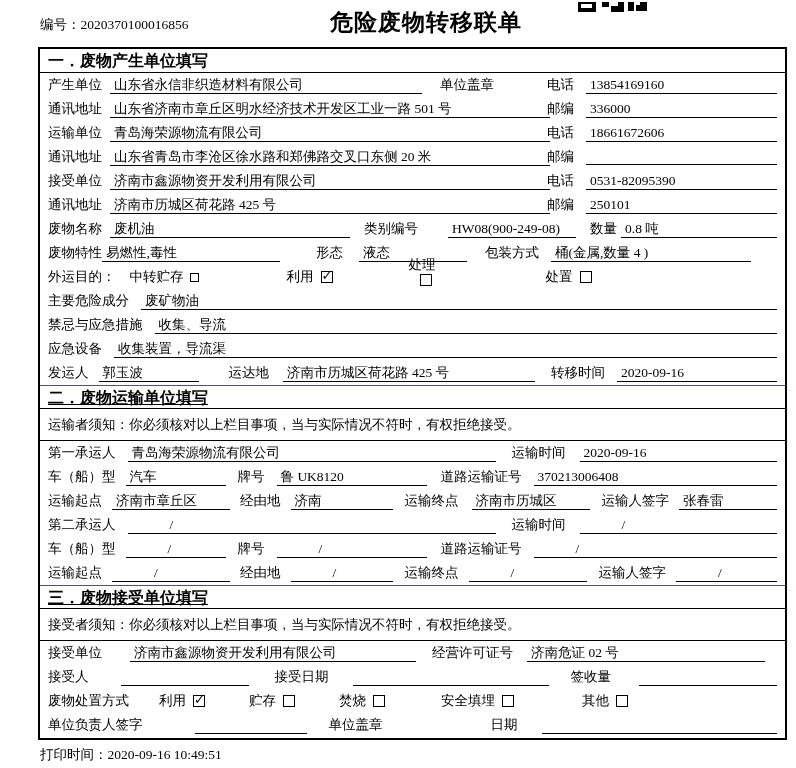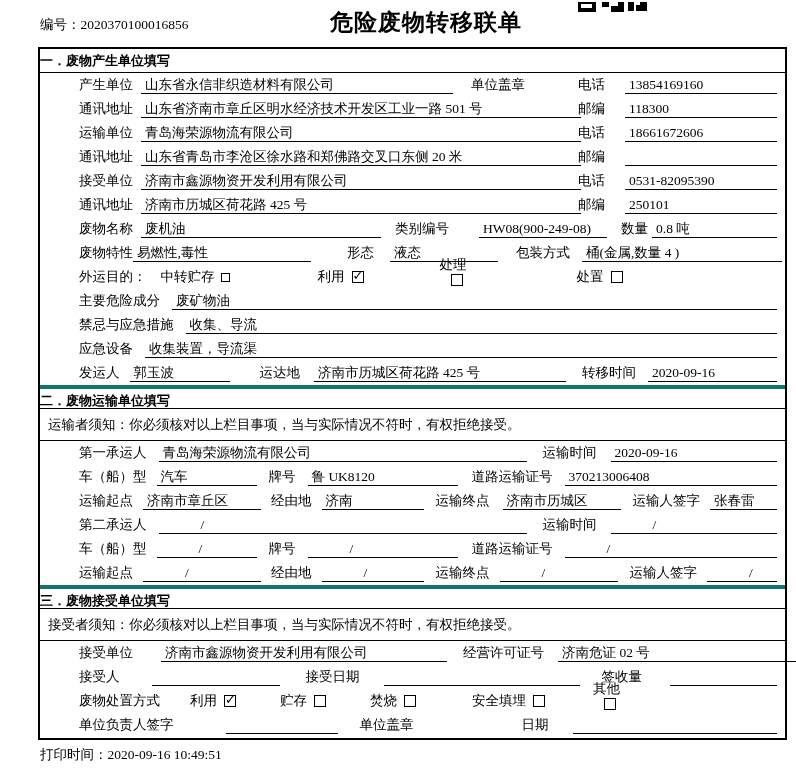--- a/index.html
+++ b/index.html
@@ -17,46 +17,46 @@
     font-weight:bold; font-size:23px; letter-spacing:1px; white-space:nowrap;
   }
   .qr-frag { position:absolute; top:0; left:578px; }
 
   
   .form-box {
     position:absolute; left:38px; top:47px; width:749px; height:693px;
     border:2px solid #000; box-sizing:border-box;
   }
   .sec-header {
-    height:24px; line-height:24px; padding-left:0;
+    height:24px; line-height:24px; padding-left:8px;
     font-family:"Liberation Sans","DejaVu Sans",sans-serif;
-    font-weight:bold; font-size:13px;
+    font-weight:bold; font-size:16px;
     border-bottom:1px solid #000; box-sizing:border-box;
   }
-  .sec-header.mid { border-top:4px solid #0f766e; }
+  .sec-header.mid { border-top:1px solid #0f766e;text-decoration:underline; }
   .notice-row {
     height:32px; display:flex; align-items:center; padding:0 8px;
     border-bottom:1px solid #000; box-sizing:border-box; white-space:nowrap;
   }
   .row {
     height:24px; display:flex; align-items:flex-end;
     padding:0 8px 3px 8px; box-sizing:border-box; position:relative;
     white-space:nowrap;
   }
-  .lbl { white-space:nowrap; flex:0 0 auto;margin-left:31px; }
+  .lbl { white-space:nowrap; flex:0 0 auto; }
   .fill {
     border-bottom:1px solid #000; padding:0 4px; box-sizing:border-box;
     min-height:17px; line-height:17px; white-space:nowrap; overflow:visible;
     flex:0 0 auto;
   }
   .fill.grow { flex:1 1 auto; }
   .fill.slash { padding-left:42px; }
   .rcol {
     position:absolute; left:507px; right:8px; bottom:3px;
-    display:flex; align-items:flex-end;gap:8px;
+    display:flex; align-items:flex-start;
   }
   .rcol .lbl { margin-right:12px; }
   .rcol .fill { flex:1 1 auto; }
 
   
   .opt { display:inline-flex; align-items:center; }
   .cb {
     display:inline-block; width:12px; height:12px; border:1px solid #000;
     margin-left:7px; position:relative; box-sizing:border-box; background:#fff;
   }
@@ -100,21 +100,21 @@
       <span class="lbl">电话</span>
       <span class="fill">13854169160</span>
     </span>
   </div>
 
   <div class="row">
     <span class="lbl">通讯地址</span>
     <span class="fill" style="width:440px; margin-left:8px;">山东省济南市章丘区明水经济技术开发区工业一路 501 号</span>
     <span class="rcol">
       <span class="lbl">邮编</span>
-      <span class="fill">118300</span>
+      <span class="fill">336000</span>
     </span>
   </div>
 
   <div class="row">
     <span class="lbl">运输单位</span>
     <span class="fill" style="width:440px; margin-left:8px;">青岛海荣源物流有限公司</span>
     <span class="rcol">
       <span class="lbl">电话</span>
       <span class="fill">18661672606</span>
     </span>
@@ -302,21 +302,21 @@
       <span class="cb"></span>
     </span>
     <span class="opt" style="margin-left:44px;">
       <span>焚烧</span>
       <span class="cb"></span>
     </span>
     <span class="opt" style="margin-left:56px;">
       <span>安全填埋</span>
       <span class="cb"></span>
     </span>
-    <span class="opt" style="margin-left:48px;flex-direction:column;">
+    <span class="opt" style="margin-left:68px;">
       <span>其他</span>
       <span class="cb"></span>
     </span>
   </div>
 
   <div class="row">
     <span class="lbl">单位负责人签字</span>
     <span class="fill" style="width:112px; margin-left:52px;"></span>
     <span class="lbl" style="margin-left:22px;">单位盖章</span>
     <span class="lbl" style="margin-left:108px;">日期</span>

